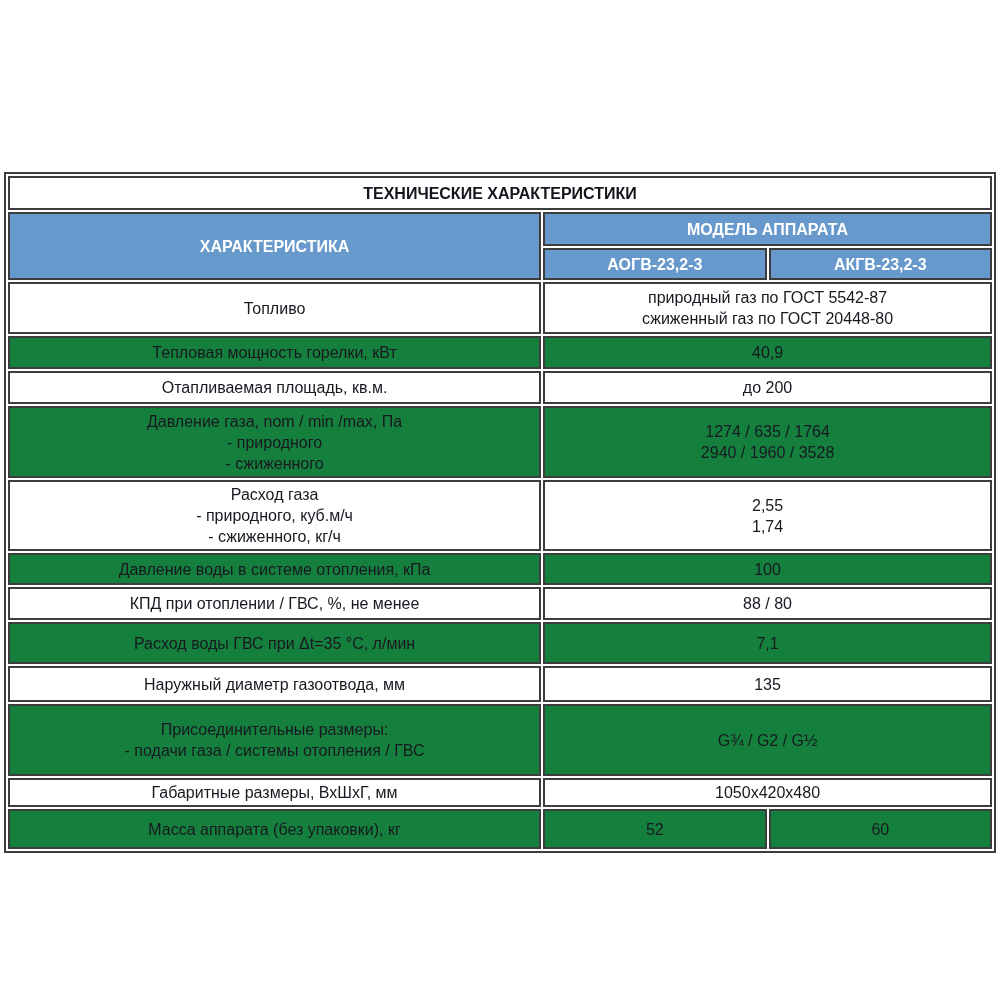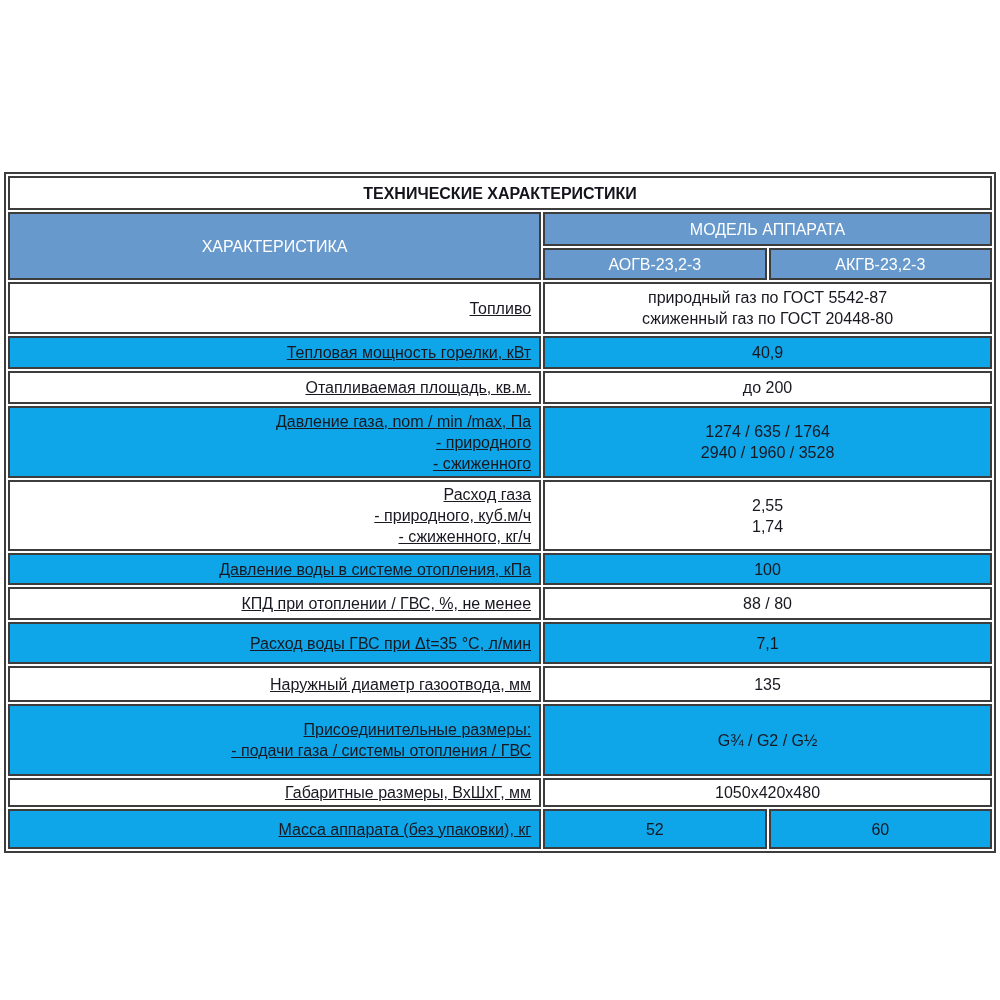--- a/index.html
+++ b/index.html
@@ -37,27 +37,27 @@
   }
   td.title-cell {
     font-weight: bold;
     text-align: center;
     font-size: 15px;
     color: #14141c;
   }
   td.hdr {
     background: #6899cc !important;
     color: #ffffff;
-    font-weight: normal;
+    font-weight: bold;
     text-align: center;
     font-size: 15px;
   }
-  td.label { text-align: right; text-decoration: underline; }
+  td.label { text-align: center; }
   td.value { text-align: center; }
-  tr.alt td { background: #0ea5e9; }
+  tr.alt td { background: #15803d; }
   td.vbottom { vertical-align: bottom; padding-bottom: 3px; margin-top: 28px; }
 </style>
 </head>
 <body>
 
 <div class="page">
   <table class="spec">
     <colgroup>
       <col style="width: 54.4%">
       <col style="width: 22.8%">

